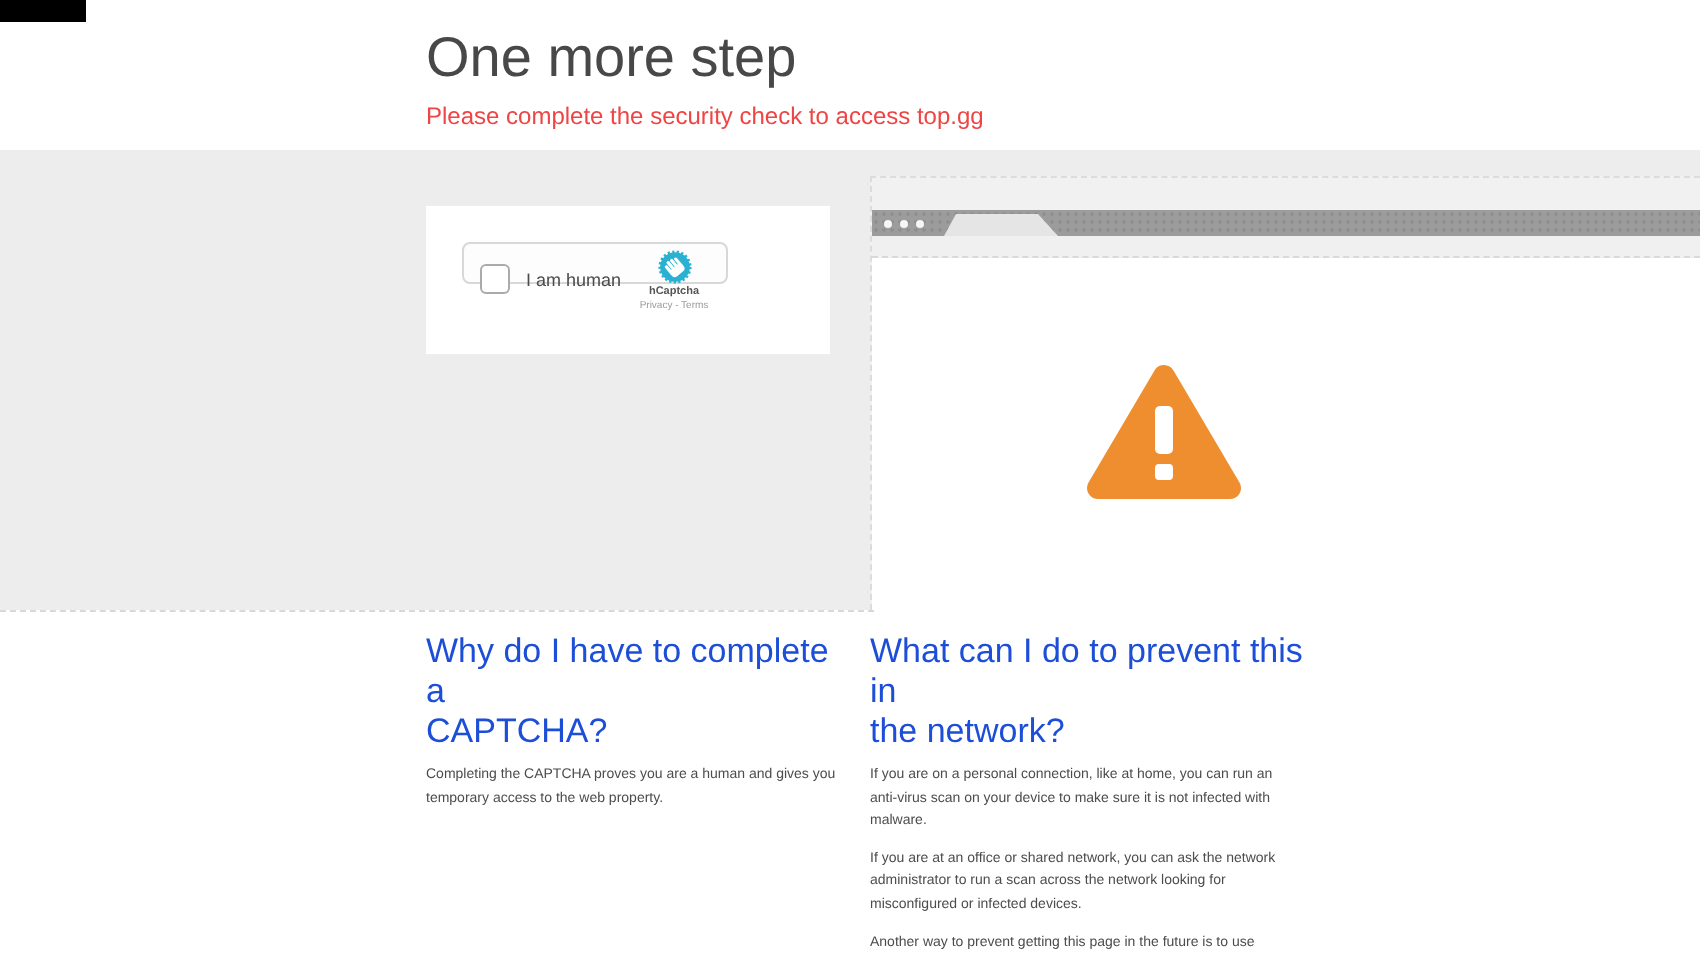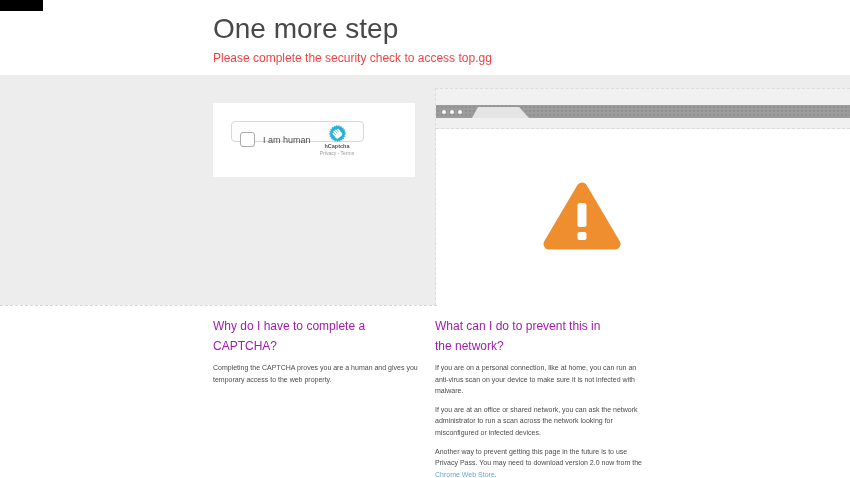--- a/index.html
+++ b/index.html
@@ -58,21 +58,21 @@
     position: absolute; left: 0; top: 29px; width: 100%; height: 11px;
     background: #f0f0f0; border-bottom: 1px dashed #d9d9d9;
   }
   .bcontent { position: absolute; left: 0; top: 40px; width: 100%; height: 177px; background: #ffffff; }
   .warn { position: absolute; left: 106px; top: 52px; width: 80px; height: 70px; }
 
   
   .col { position: absolute; top: 316px; }
   .col.left { left: 213px; width: 215px; }
   .col.right { left: 435px; width: 230px; }
-  .col h2 { font-size: 12px; font-weight: 400; color: #a21caf; line-height: 20px; white-space: pre-line; margin-bottom: 6px; }
+  .col h2 { font-size: 17px; font-weight: 400; color: #1d4ed8; line-height: 20px; white-space: pre-line; margin-bottom: 6px; }
   .col p { font-size: 7px; color: #4c4c4c; line-height: 11.6px; white-space: pre-line; margin-bottom: 7px; }
   .col p.tight { margin-bottom: 0; }
   .linkline { font-size: 7px; line-height: 11.6px; }
   .linkline a { color: #64a9dc; text-decoration: none; cursor: pointer; }
   .linkline span { color: #4c4c4c; }
 </style>
 </head>
 <body>
 
 <div id="screen">

